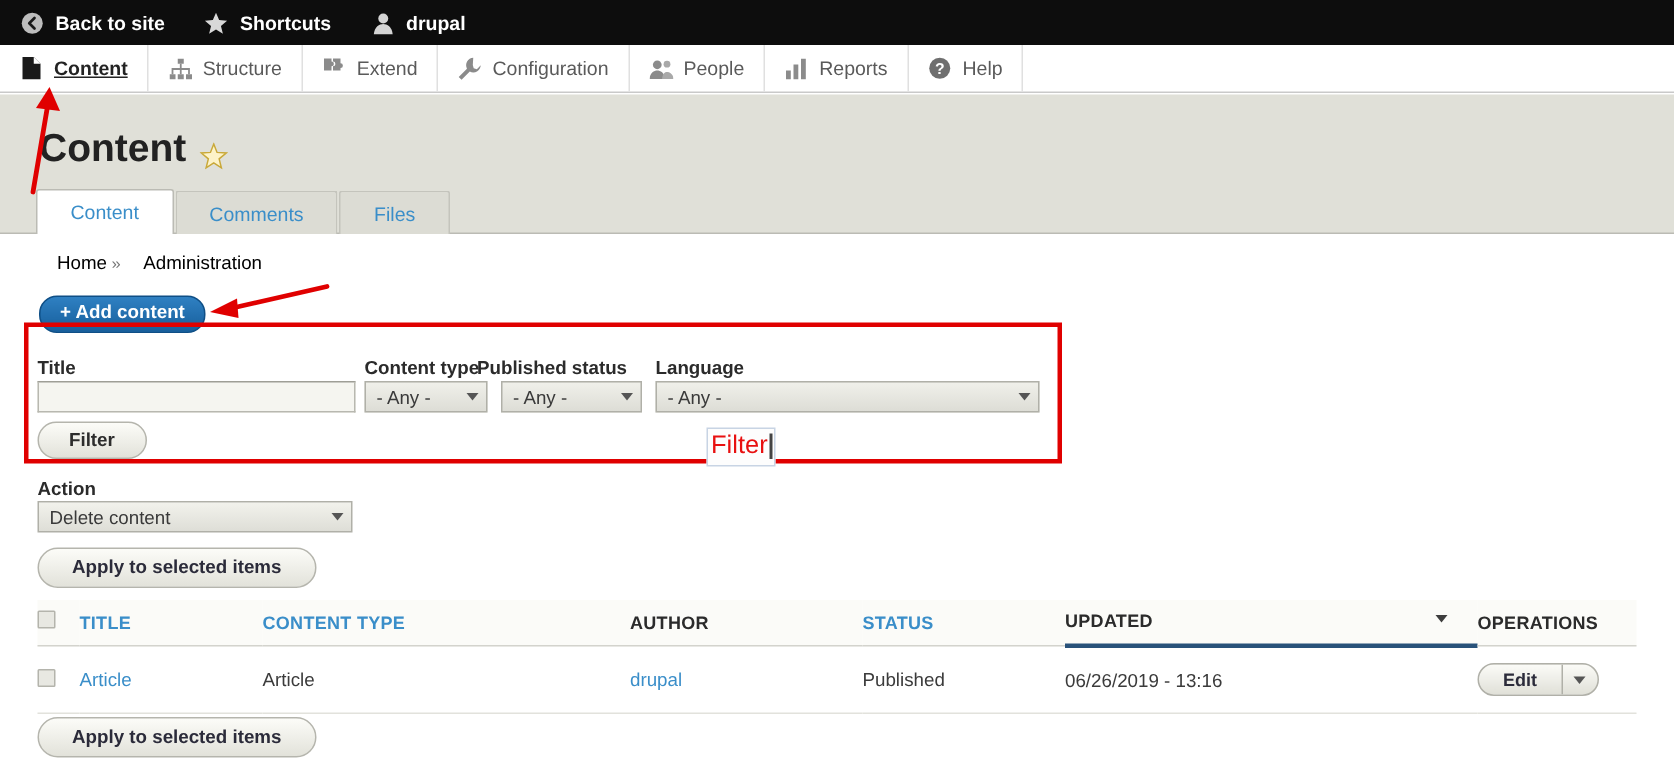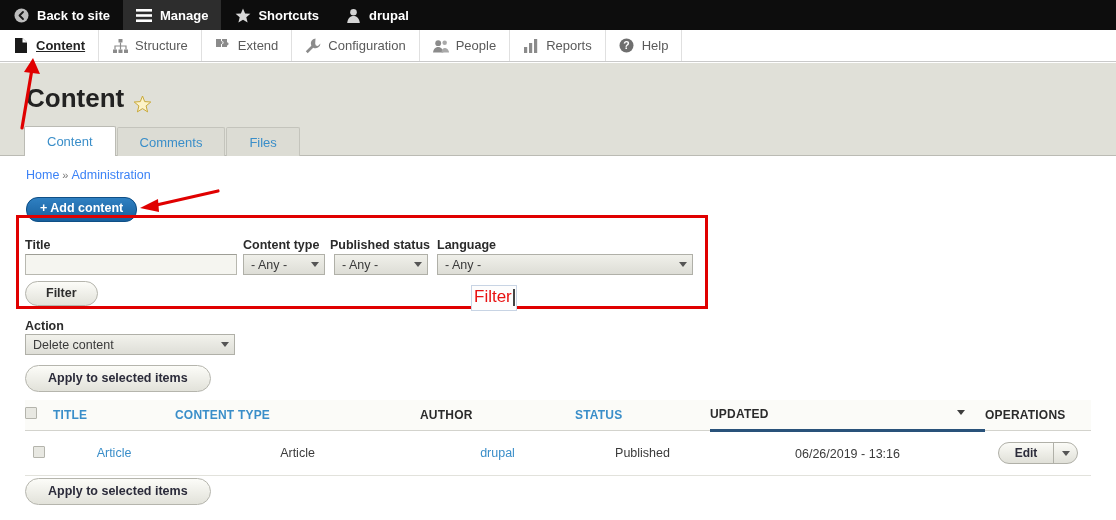--- a/index.html
+++ b/index.html
@@ -78,21 +78,21 @@
     margin-right: 1px;
     border-radius: 2px 2px 0 0;
   }
   .tab.active { background: #fff; color: #3a8ec9; border-color: #bbbbb4; padding-bottom: 7px; }
 
   
   .breadcrumb {
     position: absolute; left: 26px; top: 168px;
     font-size: 12.5px; color: #6a6a6a;
   }
-  .breadcrumb a { color: #3b82f6; text-decoration: none; }
+  .breadcrumb a { color: #000000; text-decoration: none; margin-left: 12px; }
   .bc-sep { color: #777; margin: 0 3px; font-size: 11px; }
 
   
   .add-content-btn {
     position: absolute; left: 26px; top: 197px;
     background: #1d6dae;
     background-image: linear-gradient(to bottom, #2f80c2, #175f9c);
     color: #fff; font-size: 12.5px; font-weight: bold;
     border: 1px solid #0f4f86;
     border-radius: 12px;
@@ -185,21 +185,20 @@
     border-bottom: 1px solid #d3d3cd;
     letter-spacing: 0.2px;
     background: #fbfbf8;
   }
   .ctable th.plain { color: #2b2b2b; }
   .ctable th.sorted { color: #2b2b2b; border-bottom: 3px solid #29527a; }
   .ctable td {
     font-size: 12.5px; color: #3b3b3b;
     padding: 11px 0 11px 0;
     border-bottom: 1px solid #e2e2dc;
-    text-align: center;
   }
   .ctable a { color: #3a8ec9; text-decoration: none; }
   .col-check { width: 28px; }
   .col-title { width: 122px; }
   .col-type { width: 245px; }
   .col-author { width: 155px; }
   .col-status { width: 135px; }
   .col-updated { width: 275px; }
   .col-ops { width: 106px; }
   .cbox {
@@ -227,30 +226,20 @@
     <div class="tb-item">
       <span class="tb-icon">
         <svg width="15" height="15" viewBox="0 0 15 15">
             <circle cx="7.5" cy="7.5" r="7" fill="#bdbdbd"></circle>
             <path d="M9 4 L5.5 7.5 L9 11" stroke="#1a1a1a" stroke-width="1.8" fill="none" stroke-linecap="round" stroke-linejoin="round"></path>
           </svg>
       </span>
       <span>Back to site</span>
     </div>
 
-    <div class="tb-item active">
-      <span class="tb-icon">
-        <svg width="16" height="13" viewBox="0 0 16 13">
-            <rect x="0" y="0" width="16" height="2.6" fill="#fff"></rect>
-            <rect x="0" y="5.2" width="16" height="2.6" fill="#fff"></rect>
-            <rect x="0" y="10.4" width="16" height="2.6" fill="#fff"></rect>
-          </svg>
-      </span>
-      <span>Manage</span>
-    </div>
 
     <div class="tb-item">
       <span class="tb-icon">
         <svg width="16" height="15" viewBox="0 0 16 15">
             <polygon points="8,0.5 10.1,5.4 15.4,5.8 11.3,9.3 12.6,14.5 8,11.7 3.4,14.5 4.7,9.3 0.6,5.8 5.9,5.4" fill="#d8d8d8"></polygon>
           </svg>
       </span>
       <span>Shortcuts</span>
     </div>
 
@@ -370,21 +359,21 @@
   <div class="filter-form">
     <div class="f-label" style="left:9px; top:22px;">Title</div>
     <input class="f-input" style="left: 9px; top: 38px; width: 212px;" value="">
 
     <div class="f-label" style="left:227px; top:22px;">Content type</div>
     <div class="f-select" style="left:227px; top:38px; width:82px;">
       <span>- Any -</span>
       <span class="caret"></span>
     </div>
 
-    <div class="f-label" style="left:314px; top:22px;">Published status</div>
+    <div class="f-label" style="left:302px; top:22px;">Published status</div>
     <div class="f-select" style="left:318px; top:38px; width:94px;">
       <span>- Any -</span>
       <span class="caret"></span>
     </div>
 
     <div class="f-label" style="left:421px; top:22px;">Language</div>
     <div class="f-select" style="left:421px; top:38px; width:256px;">
       <span>- Any -</span>
       <span class="caret"></span>
     </div>

